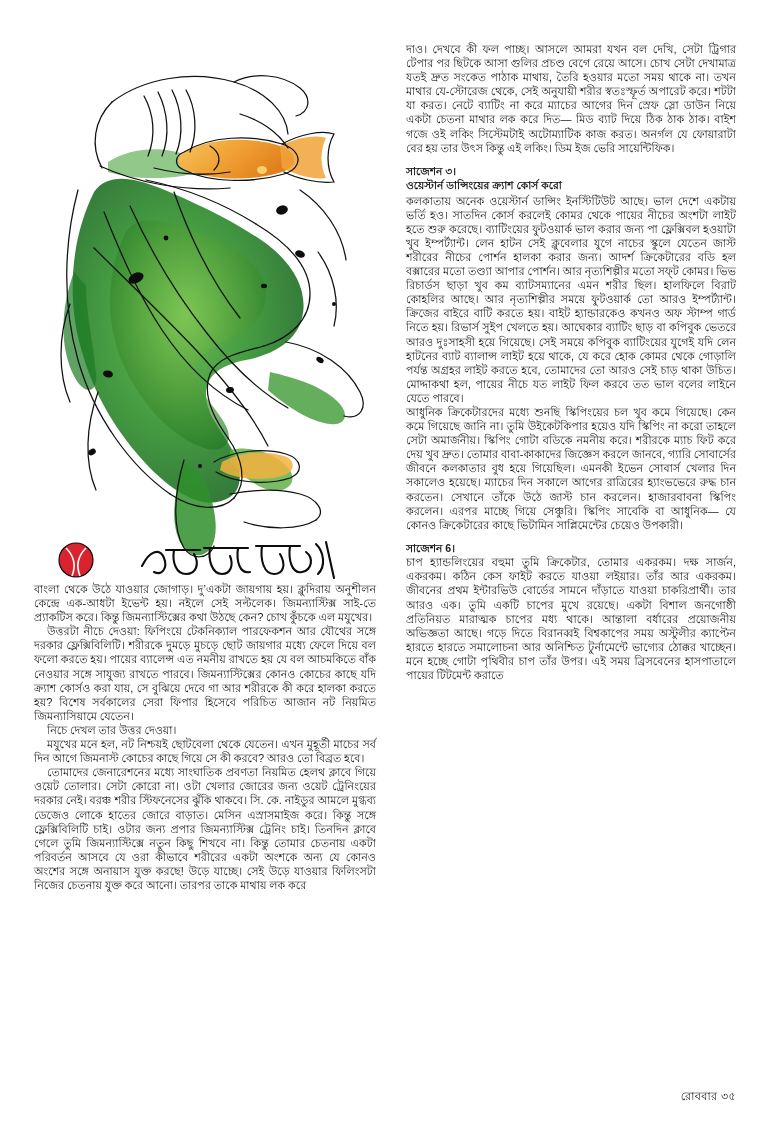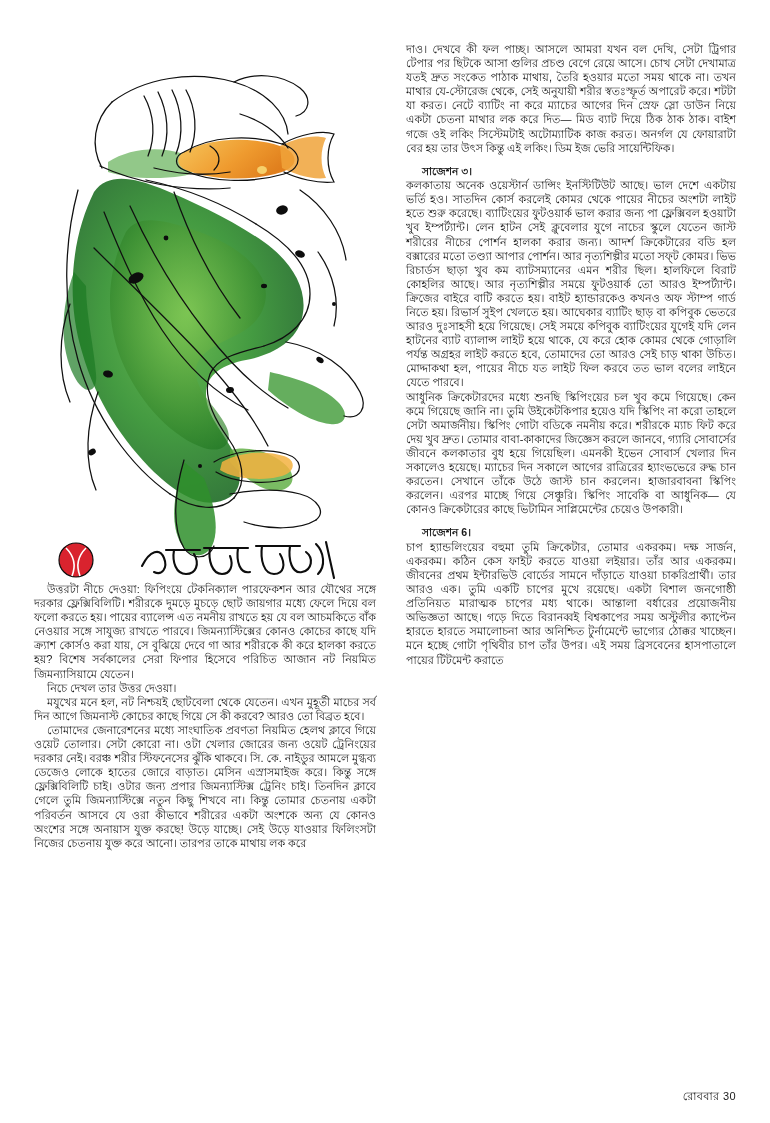--- a/index.html
+++ b/index.html
@@ -50,21 +50,21 @@
     text-align: justify;
     margin: 0 0 0 0;
     text-indent: 13px;
     letter-spacing: 0.05px;
     word-spacing: -0.3px;
   }
   p.body.noindent { text-indent: 0; }
   .sec-num {
     font-size: 10.6px;
     line-height: 14.4px;
-    margin: 9px 0 0 16px;
+    margin: 9px 0 0 0;
     font-weight: bold;
   }
   .sec-title {
     font-size: 10.6px;
     line-height: 14.4px;
     margin: 0 0 1px 0;
     font-weight: bold;
   }
   .footer {
     position: absolute;
@@ -179,39 +179,41 @@
             <path d="M204 506 C 202 520, 206 532, 216 530"></path>
             <path d="M222 504 L 266 504"></path>
             <path d="M228 504 C 226 518, 230 532, 240 532 C 250 532, 252 522, 246 512"></path>
             <path d="M256 504 C 254 518, 258 532, 268 530 C 278 528, 280 516, 272 510"></path>
             <path d="M282 502 C 290 510, 292 524, 284 532"></path>
             <path d="M292 500 L 300 536"></path>
           </g>
         </svg>
       </div>
 
+      <p class="body noindent">বাংলা থেকে উঠে যাওয়ার জোগাড়। দু’একটা জায়গায় হয়। ক্লুদিরায় অনুশীলন কেন্দ্রে এক-আধটা ইভেন্ট হয়। নইলে সেই সল্টলেক। জিমন্যাস্টিক্স সাই-তে প্র্যাকটিস করে। কিন্তু জিমন্যাস্টিক্সের কথা উঠছে কেন? চোখ কুঁচকে এল মযুখের।</p>
       <p class="body">উত্তরটা নীচে দেওয়া: ফিপিংয়ে টেকনিক্যাল পারফেকশন আর যৌথের সঙ্গে দরকার ফ্লেক্সিবিলিটি। শরীরকে দুমড়ে মুচড়ে ছোট জায়গার মধ্যে ফেলে দিয়ে বল ফলো করতে হয়। পায়ের ব্যালেন্স এত নমনীয় রাখতে হয় যে বল আচমকিতে বাঁক নেওয়ার সঙ্গে সাযুজ্য রাখতে পারবে। জিমন্যাস্টিক্সের কোনও কোচের কাছে যদি ক্র্যাশ কোর্সও করা যায়, সে বুঝিয়ে দেবে গা আর শরীরকে কী করে হালকা করতে হয়? বিশেষ সর্বকালের সেরা ফিপার হিসেবে পরিচিত আজান নট নিয়মিত জিমন্যাসিয়ামে যেতেন।</p>
       <p class="body">নিচে দেখল তার উত্তর দেওয়া।</p>
       <p class="body">মযুখের মনে হল, নট নিশ্চয়ই ছোটবেলা থেকে যেতেন। এখন মুহূর্তী মাচের সর্ব দিন আগে জিমনাস্ট কোচের কাছে গিয়ে সে কী করবে? আরও তো বিব্রত হবে।</p>
       <p class="body">তোমাদের জেনারেশনের মধ্যে সাংঘাতিক প্রবণতা নিয়মিত হেলথ ক্লাবে গিয়ে ওয়েট তোলার। সেটা কোরো না। ওটা খেলার জোরের জন্য ওয়েট ট্রেনিংয়ের দরকার নেই। বরঞ্চ শরীর স্টিফনেসের ঝুঁকি থাকবে। সি. কে. নাইডুর আমলে মুগ্ধব্য ডেজেও লোকে হাতের জোরে বাড়াত। মেসিন এস্রাসমাইজ করে। কিন্তু সঙ্গে ফ্লেক্সিবিলিটি চাই। ওটার জন্য প্রপার জিমন্যাস্টিক্স ট্রেনিং চাই। তিনদিন ক্লাবে গেলে তুমি জিমন্যাস্টিক্সে নতুন কিছু শিখবে না। কিন্তু তোমার চেতনায় একটা পরিবর্তন আসবে যে ওরা কীভাবে শরীরের একটা অংশকে অন্য যে কোনও অংশের সঙ্গে অনায়াস যুক্ত করছে! উড়ে যাচ্ছে। সেই উড়ে যাওয়ার ফিলিংসটা নিজের চেতনায় যুক্ত করে আনো। তারপর তাকে মাথায় লক করে</p>
     </div>
 
     <div class="col col-right">
       <p class="body noindent">দাও। দেখবে কী ফল পাচ্ছ। আসলে আমরা যখন বল দেখি, সেটা ট্রিগার টেপার পর ছিটকে আসা গুলির প্রচণ্ড বেগে রেয়ে আসে। চোখ সেটা দেখামাত্র যতই দ্রুত সংকেত পাঠাক মাথায়, তৈরি হওয়ার মতো সময় থাকে না। তখন মাথার যে-স্টোরেজ থেকে, সেই অনুযায়ী শরীর স্বতঃস্ফূর্ত অপারেট করে। শটটা যা করত। নেটে ব্যাটিং না করে ম্যাচের আগের দিন স্রেফ স্লো ডাউন নিয়ে একটা চেতনা মাথার লক করে দিত— মিড ব্যাট দিয়ে ঠিক ঠাক ঠাক। বাইশ গজে ওই লকিং সিস্টেমটাই অটোম্যাটিক কাজ করত। অনর্গল যে ফোয়ারাটা বের হয় তার উৎস কিন্তু এই লকিং। ডিম ইজ ভেরি সায়েন্টিফিক।</p>
 
       <div>
         <p class="sec-num">সাজেশন ৩।</p>
+        <p class="sec-title">ওয়েস্টার্ন ডান্সিংয়ের ক্র্যাশ কোর্স করো</p>
         <p class="body noindent">কলকাতায় অনেক ওয়েস্টার্ন ডান্সিং ইনস্টিটিউট আছে। ভাল দেশে একটায় ভর্তি হও। সাতদিন কোর্স করলেই কোমর থেকে পায়ের নীচের অংশটা লাইট হতে শুরু করেছে। ব্যাটিংয়ের ফুটওয়ার্ক ভাল করার জন্য পা ফ্লেক্সিবল হওয়াটা খুব ইম্পর্ট্যান্ট। লেন হাটন সেই ক্লুবেলার যুগে নাচের স্কুলে যেতেন জাস্ট শরীরের নীচের পাের্শন হালকা করার জন্য। আদর্শ ক্রিকেটারের বডি হল বক্সারের মতো তণ্ড্যা আপার পোর্শন। আর নৃত্যশিল্পীর মতো সফ্‌ট কোমর। ভিভ রিচার্ডস ছাড়া খুব কম ব্যাটসম্যানের এমন শরীর ছিল। হালফিলে বিরাট কোহলির আছে। আর নৃত্যশিল্পীর সময়ে ফুটওয়ার্ক তো আরও ইম্পর্ট্যান্ট। ক্রিজের বাইরে বাটি করতে হয়। বাইট হ্যান্ডারকেও কখনও অফ স্টাম্প গার্ড নিতে হয়। রিভার্স সুইপ খেলতে হয়। আঘেকার ব্যাটিং ছাড় বা কপিবুক ভেতরে আরও দুঃসাহসী হয়ে গিয়েছে। সেই সময়ে কপিবুক ব্যাটিংয়ের যুগেই যদি লেন হাটনের ব্যাট ব্যালান্স লাইট হয়ে থাকে, যে করে হোক কোমর থেকে গোড়ালি পর্যন্ত অগ্রহর লাইট করতে হবে, তোমাদের তো আরও সেই চাড় থাকা উচিত। মোদ্দাকথা হল, পায়ের নীচে যত লাইট ফিল করবে তত ভাল বলের লাইনে যেতে পারবে।</p>
       </div>
 
       <div>
         <p class="body noindent">আধুনিক ক্রিকেটারদের মধ্যে শুনছি স্কিপিংয়ের চল খুব কমে গিয়েছে। কেন কমে গিয়েছে জানি না। তুমি উইকেটকিপার হয়েও যদি স্কিপিং না করো তাহলে সেটা অমার্জনীয়। স্কিপিং গোটা বডিকে নমনীয় করে। শরীরকে ম্যাচ ফিট করে দেয় খুব দ্রুত। তোমার বাবা-কাকাদের জিজ্ঞেস করলে জানবে, গ্যারি সোবার্সের জীবনে কলকাতার বুধ হয়ে গিয়েছিল। এমনকী ইভেন সোবার্স খেলার দিন সকালেও হয়েছে। ম্যাচের দিন সকালে আগের রাত্রিরের হ্যাংভভেরে রুদ্ধ চান করতেন। সেখানে তাঁকে উঠে জাস্ট চান করলেন। হাজারবাবনা স্কিপিং করলেন। এরপর মাচ্ছে গিয়ে সেঞ্চুরি। স্কিপিং সাবেকি বা আধুনিক— যে কোনও ক্রিকেটারের কাছে ভিটামিন সাপ্লিমেন্টের চেয়েও উপকারী।</p>
       </div>
 
       <div>
         <p class="sec-num">সাজেশন 6।</p>
         <p class="body noindent">চাপ হ্যান্ডলিংয়ের বহুমা তুমি ক্রিকেটার, তোমার একরকম। দক্ষ সার্জন, একরকম। কঠিন কেস ফাইট করতে যাওয়া লইয়ার। তাঁর আর একরকম। জীবনের প্রথম ইন্টারভিউ বোর্ডের সামনে দাঁড়াতে যাওয়া চাকরিপ্রার্থী। তার আরও এক। তুমি একটি চাপের মুখে রয়েছে। একটা বিশাল জনগোষ্ঠী প্রতিনিয়ত মারাত্মক চাপের মধ্য থাকে। আন্তালা বর্ধারের প্রয়োজনীয় অভিজ্ঞতা আছে। গড়ে দিতে বিরানব্বই বিশ্বকাপের সময় অস্টুলীর ক্যাপ্টেন হারতে হারতে সমালোচনা আর অনিশ্চিত টুর্নামেন্টে ভাগ্যের ঠোক্কর খাচ্ছেন। মনে হচ্ছে গোটা পৃথিবীর চাপ তাঁর উপর। এই সময় ব্রিসবেনের হাসপাতালে পায়ের টিটমেন্ট করাতে</p>
       </div>
     </div>
   </div>
 
-  <div class="footer">রোববার  30</div>
+  <div class="footer">রোববার  ৩৫</div>
 </div>
 
 </body></html>

